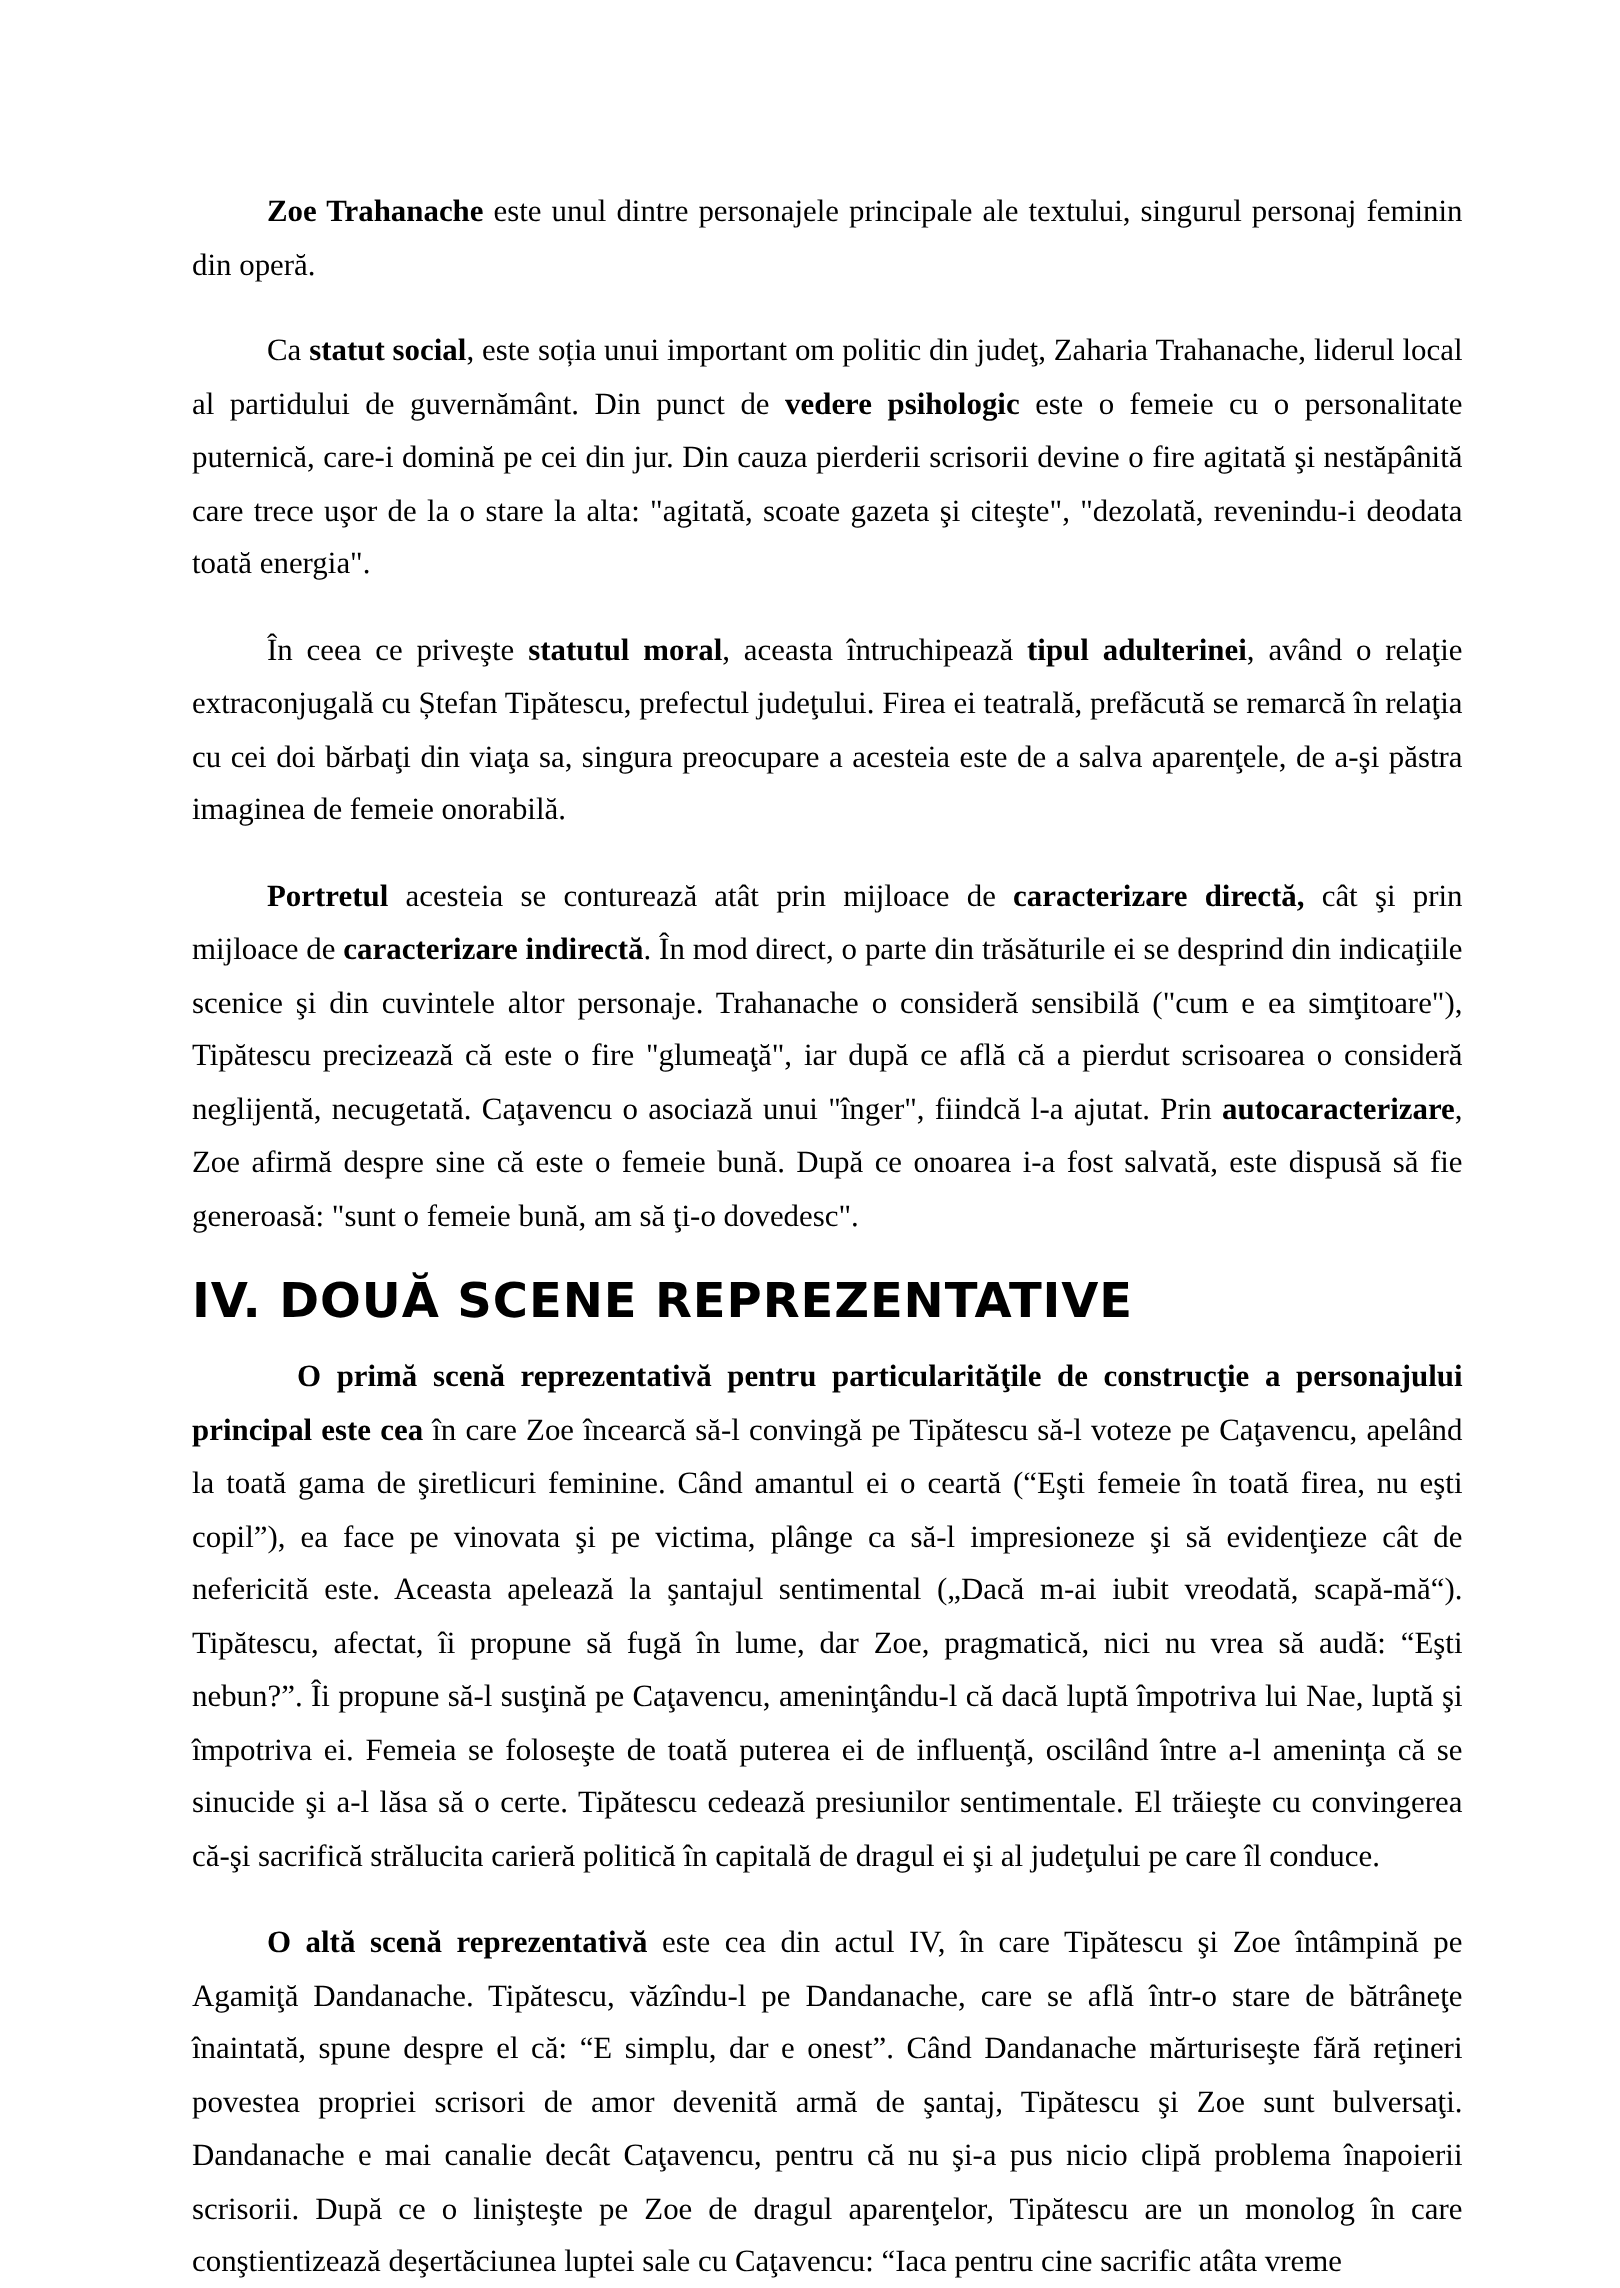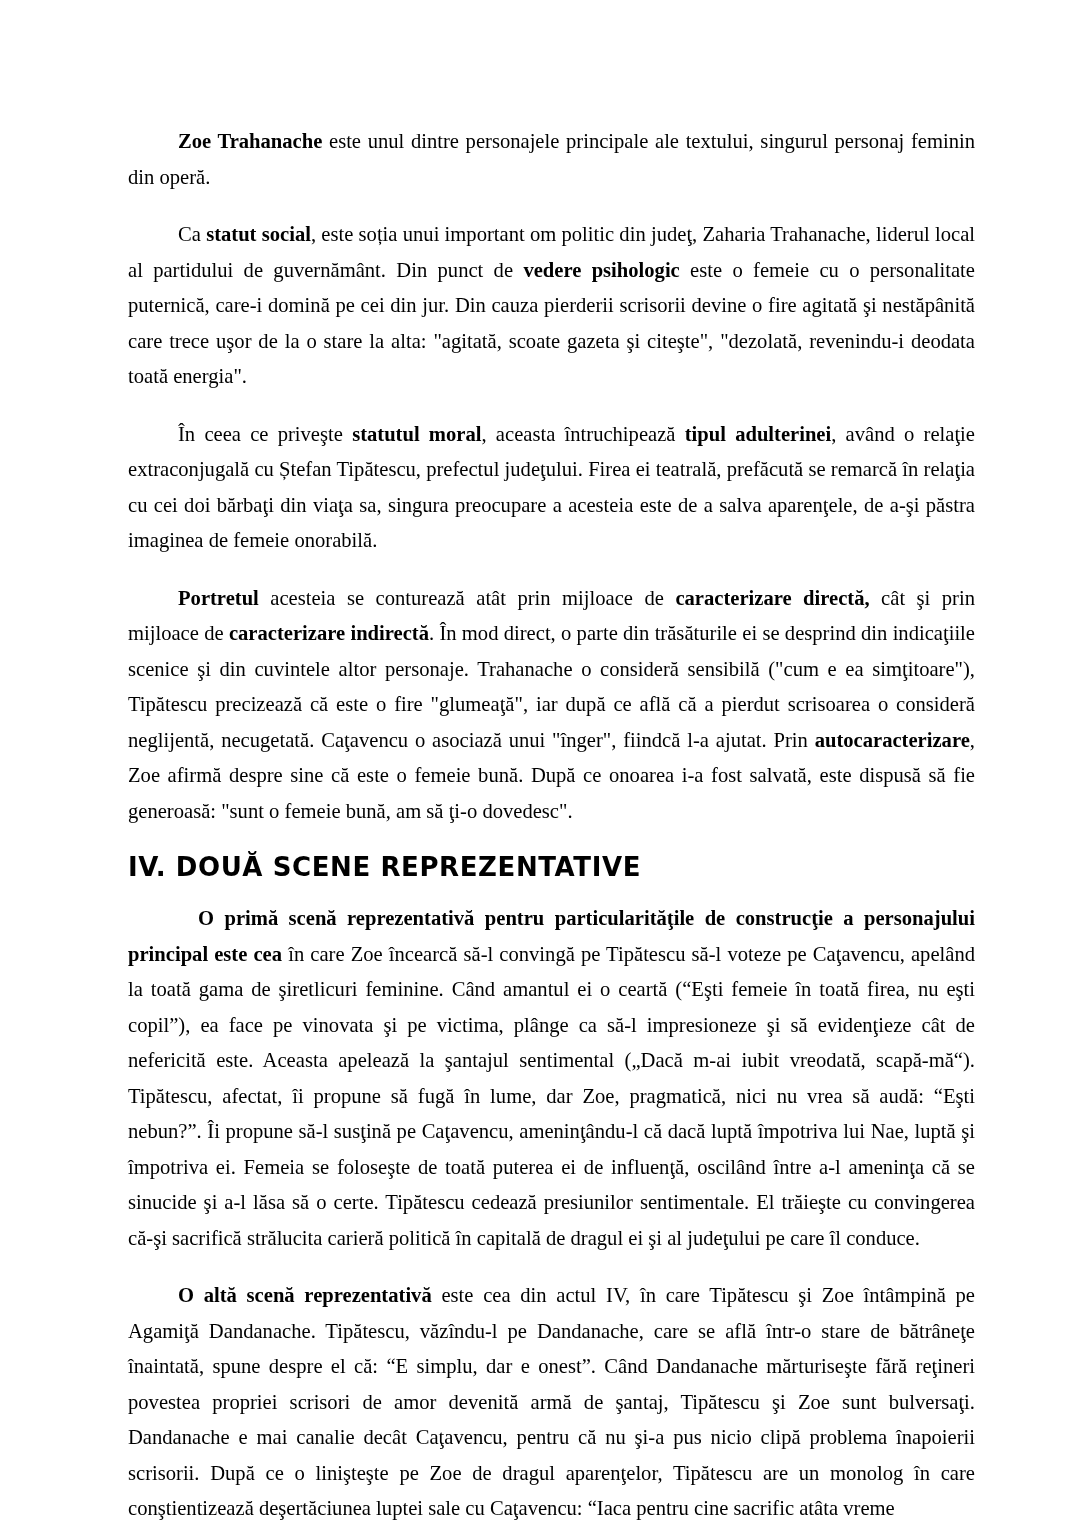--- a/index.html
+++ b/index.html
@@ -36,21 +36,21 @@
     -webkit-hyphens: none;
   }
   p.para.wide-indent {
     text-indent: 70px;
   }
   b, strong { font-weight: bold; }
 
   h2.section-heading {
     margin: 18px 0 18px 0;
     font-family: "DejaVu Sans", "Liberation Sans", sans-serif;
-    font-size: 26px;
+    font-size: 32px;
     font-weight: bold;
     letter-spacing: 0.6px;
     text-indent: 0;
     text-align: left;
     line-height: 32px;
   }
 </style>
 </head>
 <body>
 

